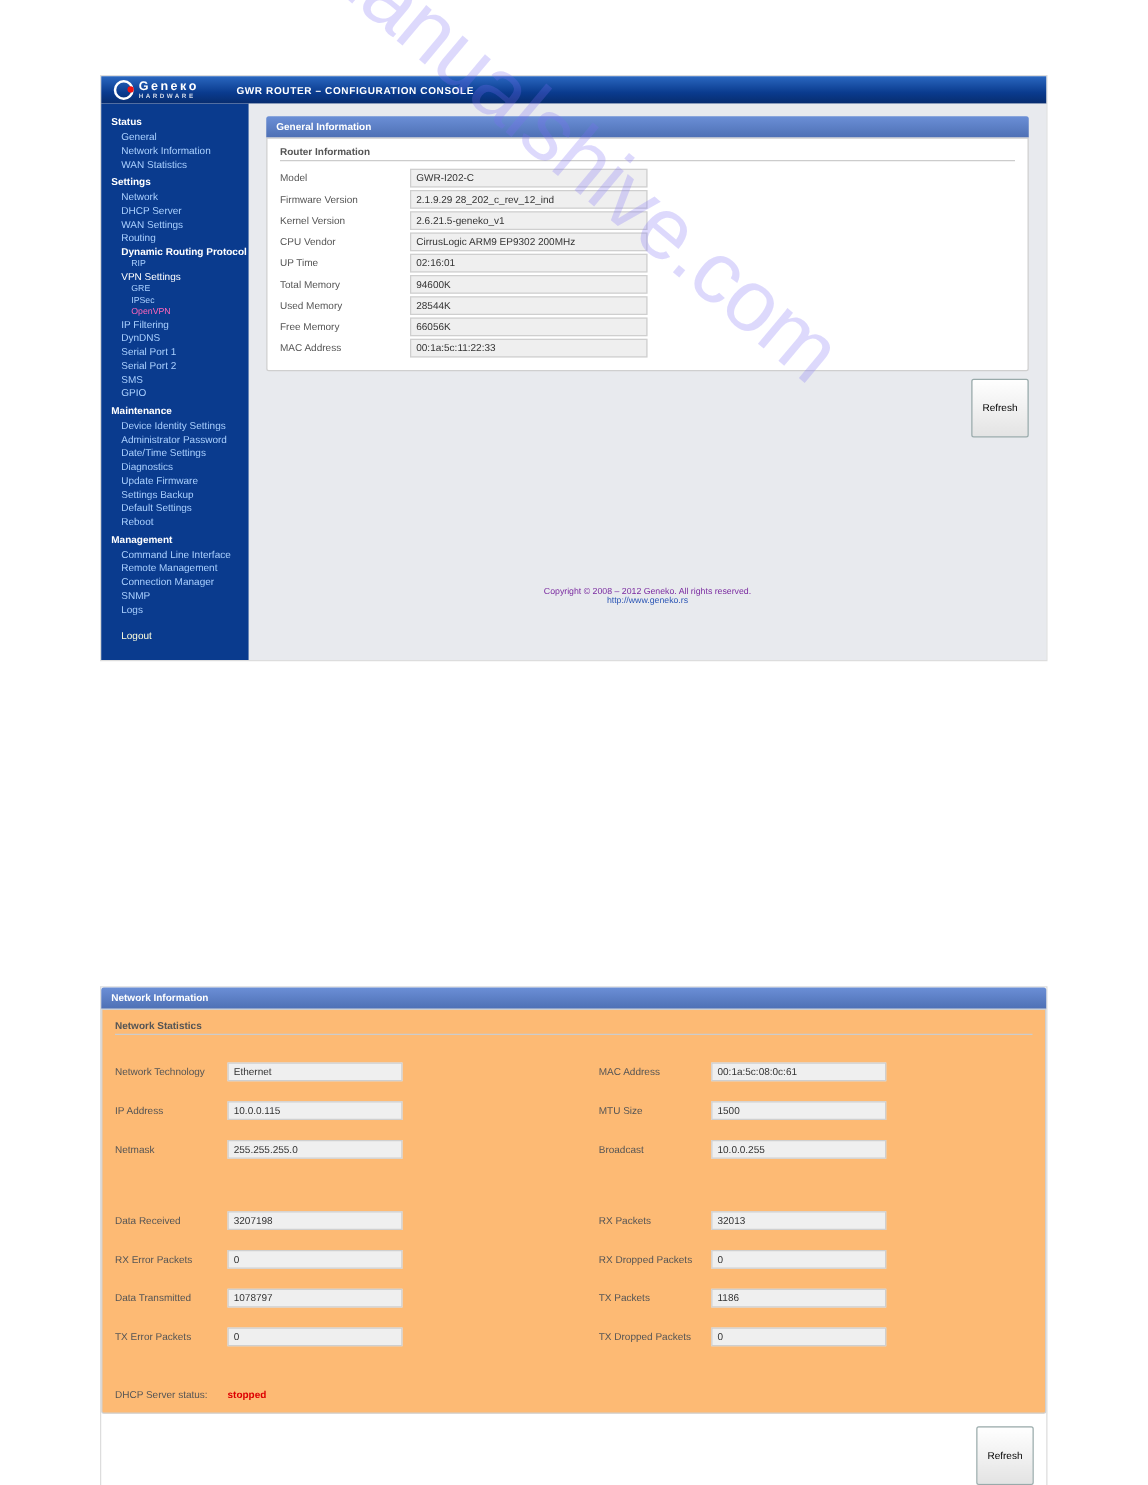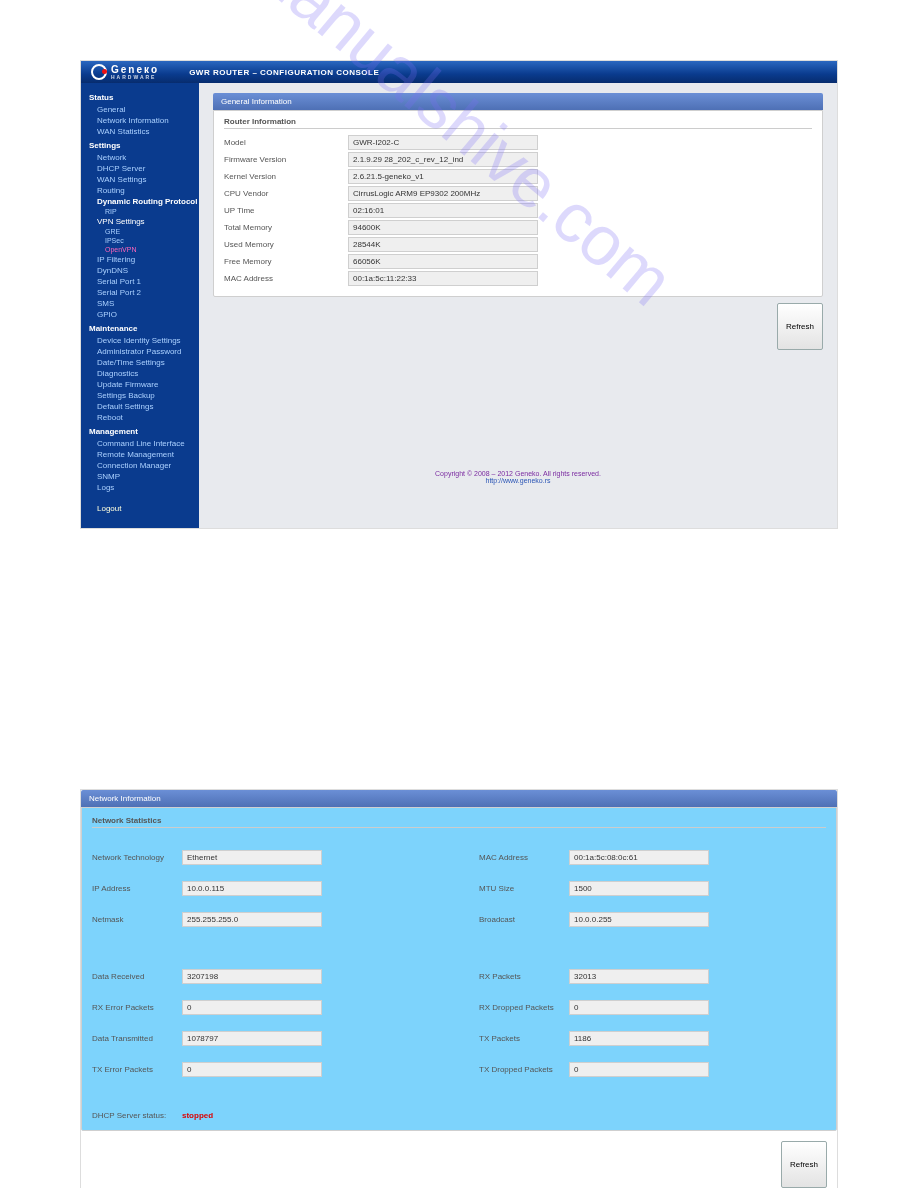--- a/index.html
+++ b/index.html
@@ -12,36 +12,36 @@
   .brand-mark::after{content:"";position:absolute;right:-2px;top:3px;width:5px;height:5px;border-radius:50%;background:#e11}
   .brand-top{font-size:10px;font-weight:bold;letter-spacing:2px}
   .brand-sub{font-size:5px;letter-spacing:2px;opacity:.8;line-height:5px}
   .topbar-title{margin-left:20px;font-size:8px;letter-spacing:.5px}
   .layout{display:flex;background:#dfe3e8;min-height:360px}
   .sidebar{background:#0a3b8e;color:#c9def9;width:118px;padding:6px 0 14px;flex:none}
   .sh{color:#fff;font-weight:bold;font-size:8px;padding:4px 8px 2px}
   .si{color:#aad0ff;font-size:8px;padding:1px 0 1px 16px;cursor:pointer}
   .sii{padding-left:24px;font-size:7px}
   .main{flex:1;padding:10px 14px 20px 14px;background:#e8eaee;position:relative}
-  .panel-title{background:linear-gradient(#6b8fd6,#4e70b5);color:#fff;font-size:8px;font-weight:normal;padding:4px 8px;border-radius:2px 2px 0 0}
+  .panel-title{background:linear-gradient(#6b8fd6,#4e70b5);color:#fff;font-size:8px;font-weight:bold;padding:4px 8px;border-radius:2px 2px 0 0}
   .panel{background:#fff;border:1px solid #cfcfcf;border-radius:0 0 2px 2px;padding:4px 10px 8px}
   .panel-sub{font-weight:bold;color:#555;border-bottom:1px solid #ccc;padding:2px 0;margin-bottom:6px;font-size:8px}
   .kv{display:flex;align-items:center;margin:2px 0}
-  .kv .k{width:124px;color:#555;font-size:8px}
+  .kv .k{width:104px;color:#555;font-size:8px}
   .kv .v{background:#efefef;border:1px solid #cfcfcf;color:#333;font-size:8px;padding:2px 4px;width:180px}
   .refresh-row{text-align:right;margin-top:6px}
   .btn{border:1px solid #9aa;background:linear-gradient(#fff,#e3e3e3);padding:18px 8px;font-size:8px;cursor:pointer;border-radius:2px}
   .footer-copy{color:#7a2aa0;text-align:center;font-size:7px;margin-top:120px}
   .footer-link{color:#2b55b5;text-align:center;font-size:7px}
   
   .watermark{position:absolute;left:50%;top:80px;transform:translateX(-50%) rotate(40deg);transform-origin:center;font-size:70px;font-weight:400;color:#7c6df7;opacity:.25;white-space:nowrap;pointer-events:none;z-index:50;letter-spacing:-1px}
   .page-rel{position:relative}
   
   .shot2{border:1px solid #ddd;margin-top:260px}
-  .panel2{background:#7dd3fc;border:1px solid #cfcfcf;border-radius:0 0 2px 2px;padding:6px 10px 10px}
+  .panel2{background:#fdba74;border:1px solid #cfcfcf;border-radius:0 0 2px 2px;padding:6px 10px 10px}
   .cols{display:flex;gap:40px}
   .col{flex:1}
   .kv2{display:flex;align-items:center;margin:16px 0}
   .kv2 .k{width:90px;color:#555;font-size:8px}
   .kv2 .v{background:#efefef;border:1px solid #cfcfcf;color:#333;font-size:8px;padding:2px 4px;width:130px}
   .dhcprow{margin-top:18px;display:flex}
   .dhcprow .k{width:90px;color:#555;font-size:8px}
   .dhcprow .v{color:#d00;font-weight:bold;font-size:8px}
   
   .page-footer{display:flex;align-items:center;gap:6px;padding:14px 80px}

